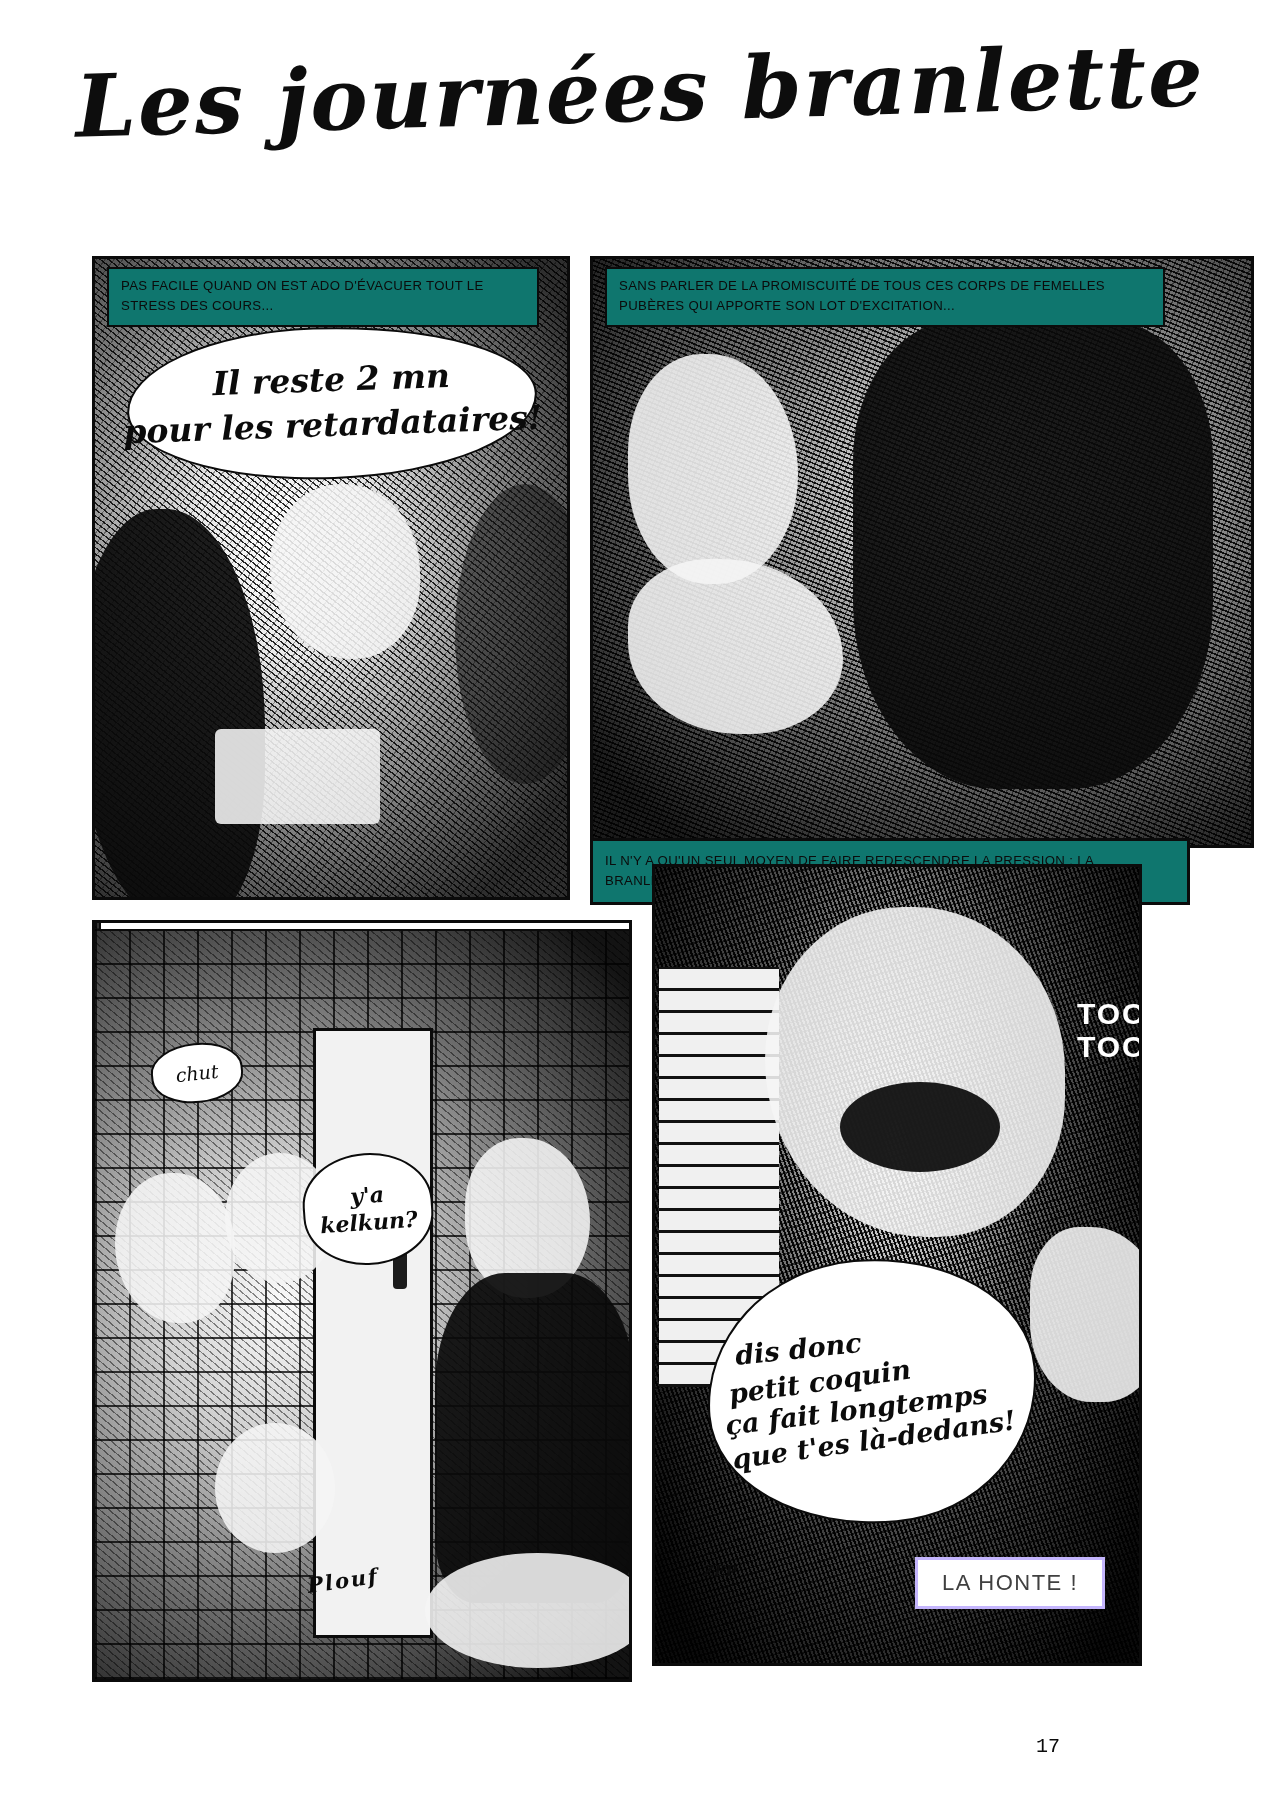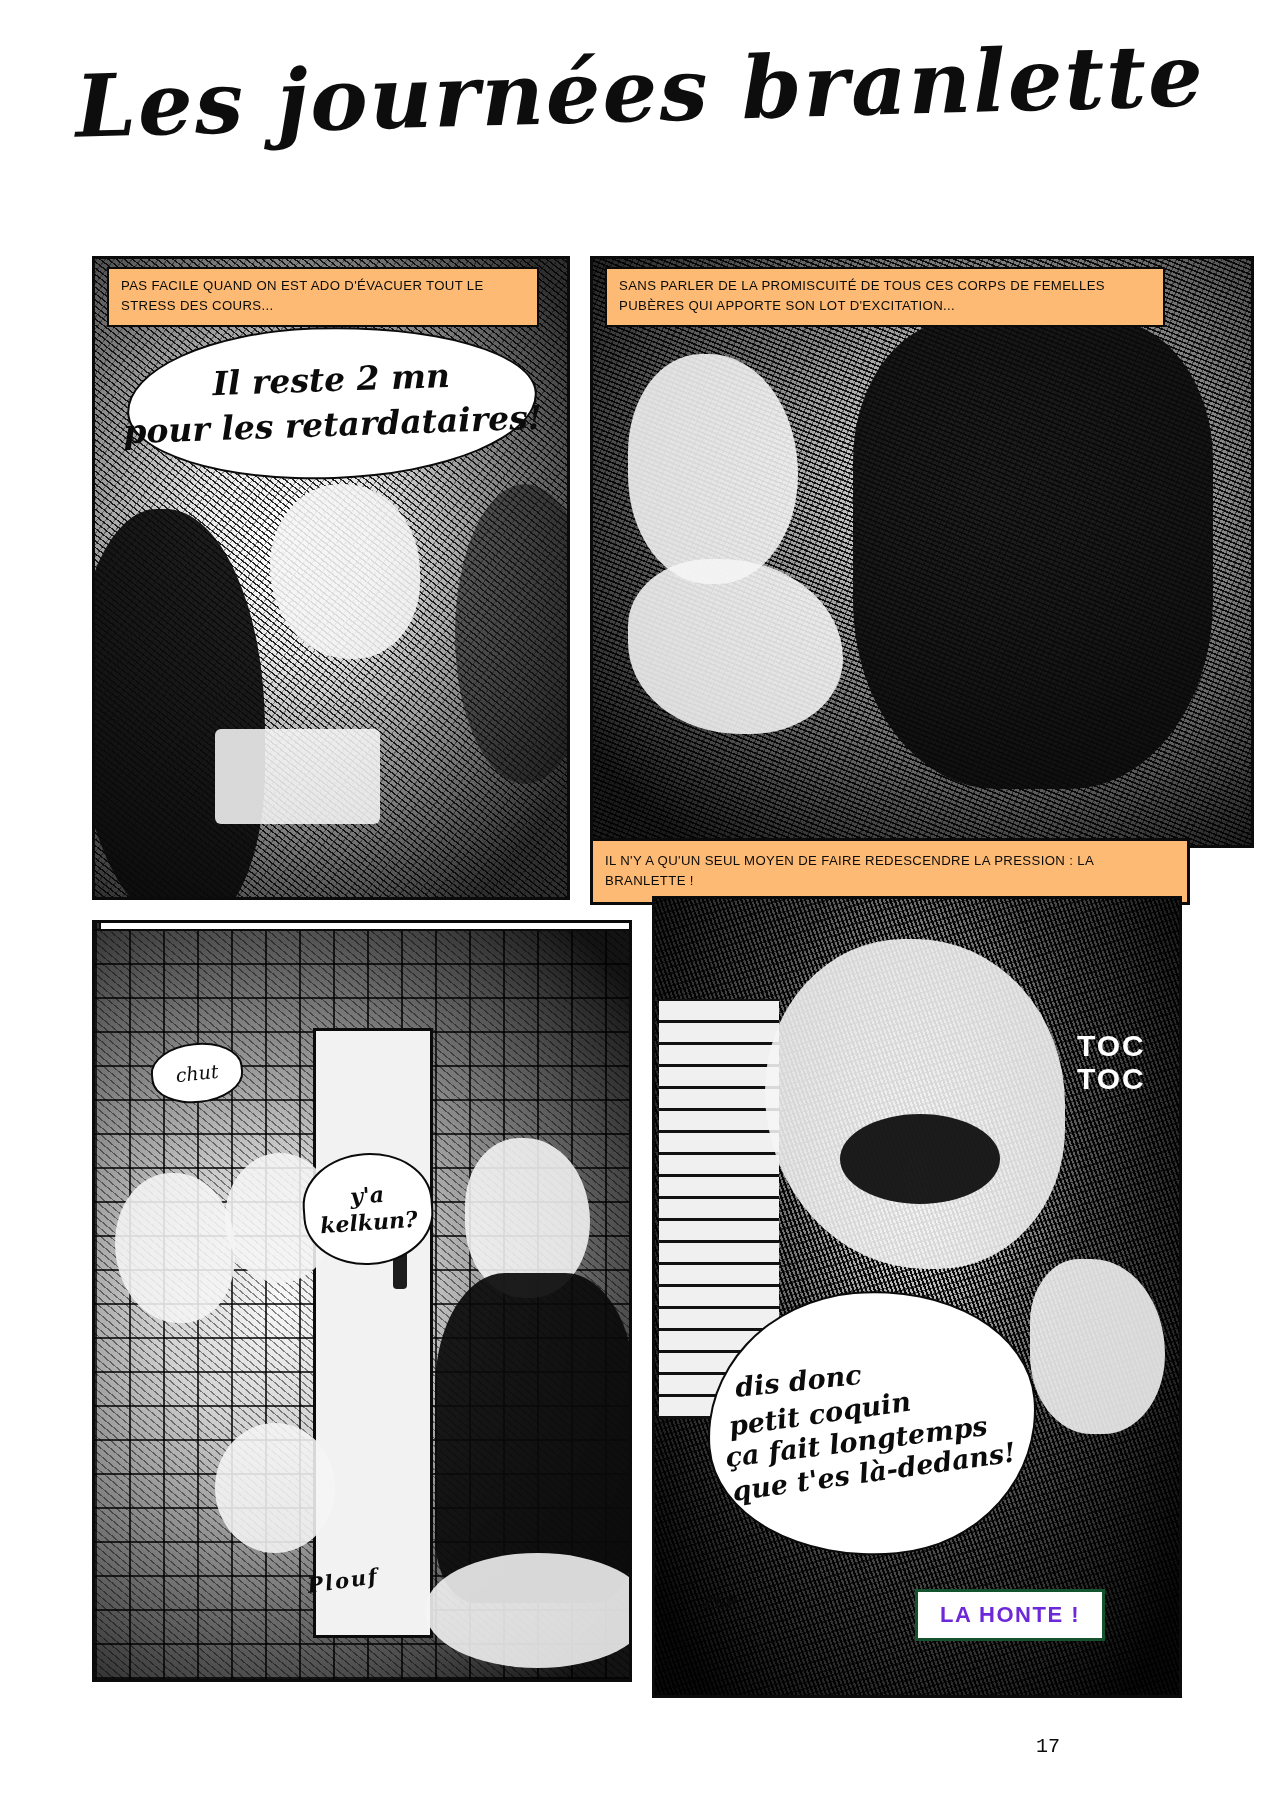--- a/index.html
+++ b/index.html
@@ -68,21 +68,21 @@
     background-image:
       repeating-linear-gradient(0deg, rgba(0,0,0,0.75) 0px, rgba(0,0,0,0.75) 2px, rgba(255,255,255,0) 2px, rgba(255,255,255,0) 34px),
       repeating-linear-gradient(90deg, rgba(0,0,0,0.75) 0px, rgba(0,0,0,0.75) 2px, rgba(255,255,255,0) 2px, rgba(255,255,255,0) 34px),
       repeating-linear-gradient(40deg, rgba(0,0,0,0.45) 0px, rgba(0,0,0,0.45) 1.2px, rgba(255,255,255,0) 1.2px, rgba(255,255,255,0) 6px),
       radial-gradient(ellipse at 35% 50%, #fafafa 0%, #d2d2d2 25%, #6a6a6a 60%, #131313 92%);
   }
 
   
   .caption {
     position: absolute;
-    background: #fdba74;
+    background: #0f766e;
     border: 2px solid #0b0b0b;
     box-sizing: border-box;
     padding: 7px 10px 8px 12px;
     font-family: "Liberation Sans", sans-serif;
     font-size: 13.2px;
     line-height: 1.55;
     letter-spacing: 0.35px;
     color: #0b0b0b;
     text-transform: uppercase;
   }
@@ -163,31 +163,31 @@
     font-family: "DejaVu Serif", serif;
     font-style: italic;
     font-weight: bold;
     font-size: 15px;
     color: #0b0b0b;
   }
 
   
   .shout-box {
     position: absolute;
-    border: 3px solid #14532d;
+    border: 3px solid #c4b5fd;
     background: #fff;
     box-sizing: border-box;
     display: flex;
     align-items: center;
     justify-content: center;
     font-family: "Liberation Sans", sans-serif;
-    font-weight: bold;
+    font-weight: normal;
     font-size: 22px;
     letter-spacing: 1.5px;
-    color: #6d28d9;
+    color: #404040;
   }
 
   
   .page-number {
     position: absolute;
     left: 0;
     top: 1735px;
     width: 1060px;
     text-align: right;
     font-family: Liberation Mono, monospace;
@@ -261,21 +261,21 @@
   <div class="bubble bubble-yaa" style="left:208px; top:230px; width:130px; height:112px;">
     <span>
       <span class="ln">y'a</span>
       <span class="ln">kelkun?</span>
     </span>
   </div>
 
   <div class="sfx plouf" style="left:212px; top:645px;">Plouf</div>
 </div>
 
-<div class="panel" style="left:652px; top:896px; width:530px; height:802px;">
+<div class="panel" style="left:652px; top:864px; width:490px; height:802px;">
   <div class="art dark"></div>
 
   <div style="position:absolute; left:4px; top:100px; width:120px; height:420px;
               background-image:repeating-linear-gradient(0deg,#111 0 3px,#f0f0f0 3px 22px),repeating-linear-gradient(90deg,#111 0 3px,transparent 3px 26px);"></div>
 
   <div class="blob light" style="left:110px; top:40px; width:300px; height:330px; border-radius:48% 52% 44% 56%;"></div>
   <div class="blob" style="left:185px; top:215px; width:160px; height:90px; border-radius:50%;"></div>
 
   <div class="blob light" style="left:375px; top:360px; width:135px; height:175px; border-radius:40% 60% 50% 50%;"></div>
 

